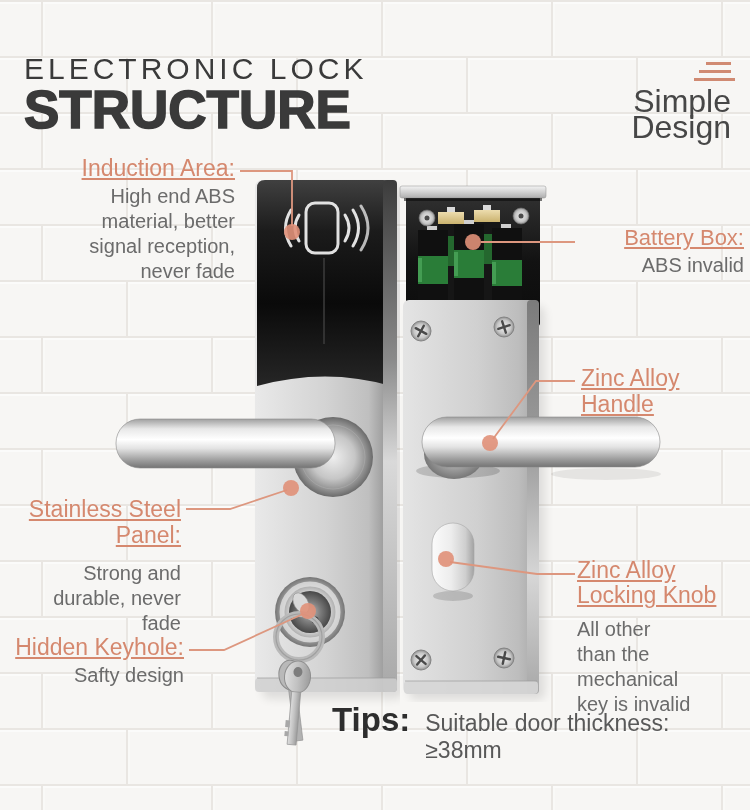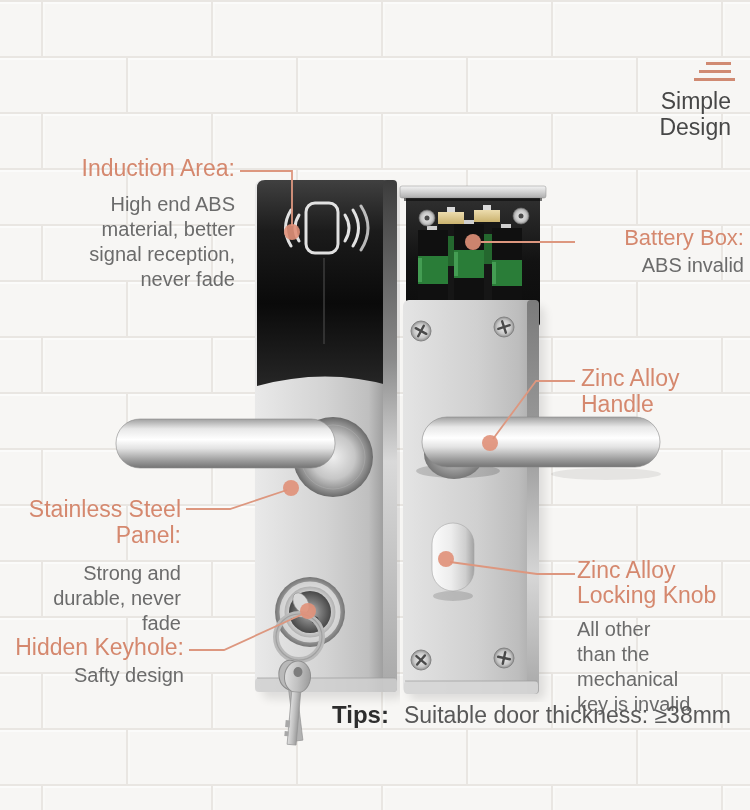--- a/index.html
+++ b/index.html
@@ -18,46 +18,46 @@
   .title-line1 { font-size:30px; letter-spacing:4px; font-weight:400; line-height:34px; }
   .title-line2 { font-size:53px; font-weight:700; letter-spacing:0px; line-height:48px;
                  -webkit-text-stroke:1.6px var(--title); }
 
   .stripes { left:694px; top:62px; width:46px; height:22px; }
   .stripe { position:absolute; height:3px; background:#d08a72; }
   .stripe.s1 { left:12px; top:0;  width:25px; }
   .stripe.s2 { left:5px;  top:8px; width:32px; }
   .stripe.s3 { left:0;    top:16px; width:41px; }
 
-  .tagline { right:19px; top:88px; text-align:right; font-size:23px; line-height:26px; color:#474747; }
-
-  .ann-label { color:var(--accent); font-size:23px; line-height:26px; }
+  .tagline { right:19px; top:88px; text-align:right; font-size:32px; line-height:26px; color:#474747; }
+
+  .ann-label { color:var(--accent); font-size:23px; line-height:26px;text-decoration:underline; }
   .ann-body  { color:var(--gray);  font-size:20px; line-height:25px; }
 
   .ann-induction { right:515px; top:155px; width:230px; text-align:right; }
-  .ann-induction .ann-body { margin-top:11px; }
+  .ann-induction .ann-body { margin-top:3px; }
 
   .ann-battery { left:584px; top:225px; width:160px; text-align:right; }
   .ann-battery .ann-label { font-size:22px; }
   .ann-battery .ann-body { margin-top:2px; }
 
   .ann-handle { left:581px; top:365px; width:160px; text-align:left; }
 
   .ann-panel { right:569px; top:496px; width:180px; text-align:right; }
   .ann-panel .ann-body { margin-top:13px; }
 
   .ann-keyhole { right:566px; top:634px; width:220px; text-align:right; }
   .ann-keyhole .ann-body { margin-top:3px; }
 
   .ann-knob { left:577px; top:558px; width:170px; text-align:left; }
   .ann-knob .ann-label { font-size:23px; line-height:25px; }
   .ann-knob .ann-body { margin-top:9px; }
 
   .tips-row { left:332px; top:701px; display:flex; align-items:baseline; gap:15px; }
-  .tips-label { font-size:24px; font-weight:700; color:#2d2d2d; }
+  .tips-label { font-size:33px; font-weight:700; color:#2d2d2d; }
   .tips-text  { font-size:23px; color:#585858; }
 </style>
 </head>
 <body>
 
 <div class="canvas">
 
   <svg class="bg-svg" width="750" height="810">
     <defs>
       <pattern id="brick" width="170" height="112" patternUnits="userSpaceOnUse">
@@ -328,20 +328,24 @@
     <g fill="#e19179" opacity=".9">
       <circle cx="292" cy="232" r="8"></circle>
       <circle cx="473" cy="242" r="8"></circle>
       <circle cx="490" cy="443" r="8"></circle>
       <circle cx="291" cy="488" r="8"></circle>
       <circle cx="308" cy="611" r="8"></circle>
       <circle cx="446" cy="559" r="8"></circle>
     </g>
   </svg>
 
+  <div class="txt title-block">
+    <div class="title-line1">ELECTRONIC LOCK</div>
+    <div class="title-line2">STRUCTURE</div>
+  </div>
 
   <div class="txt stripes">
     <div class="stripe s1"></div>
     <div class="stripe s2"></div>
     <div class="stripe s3"></div>
   </div>
 
   <div class="txt tagline">Simple<br>Design</div>
 
   <div class="txt ann-induction">

